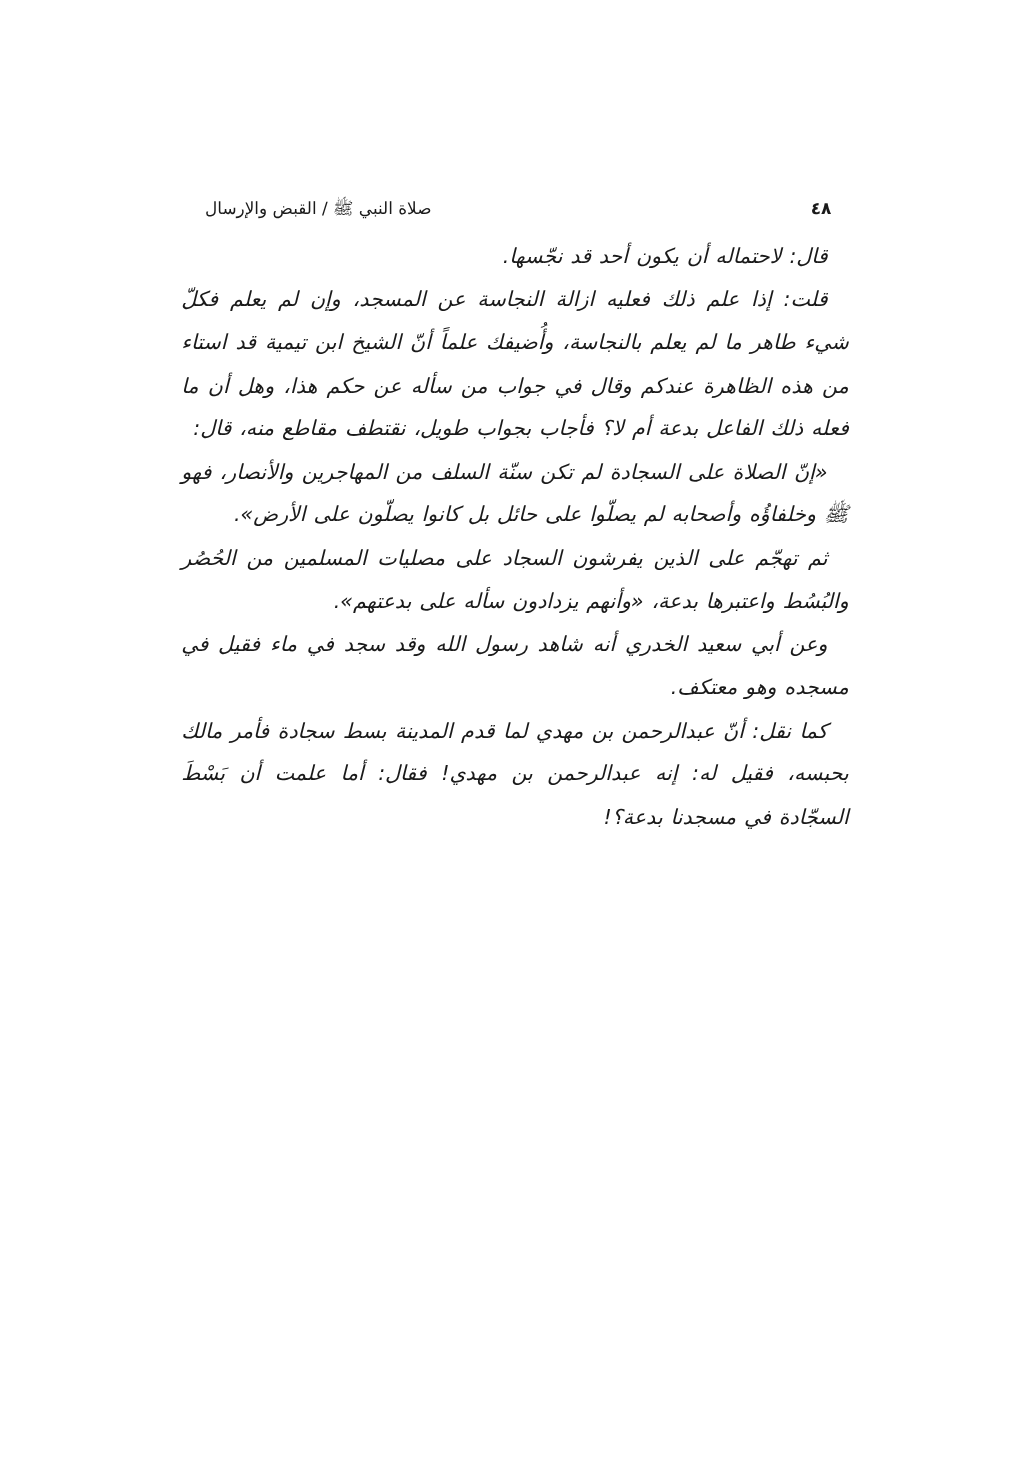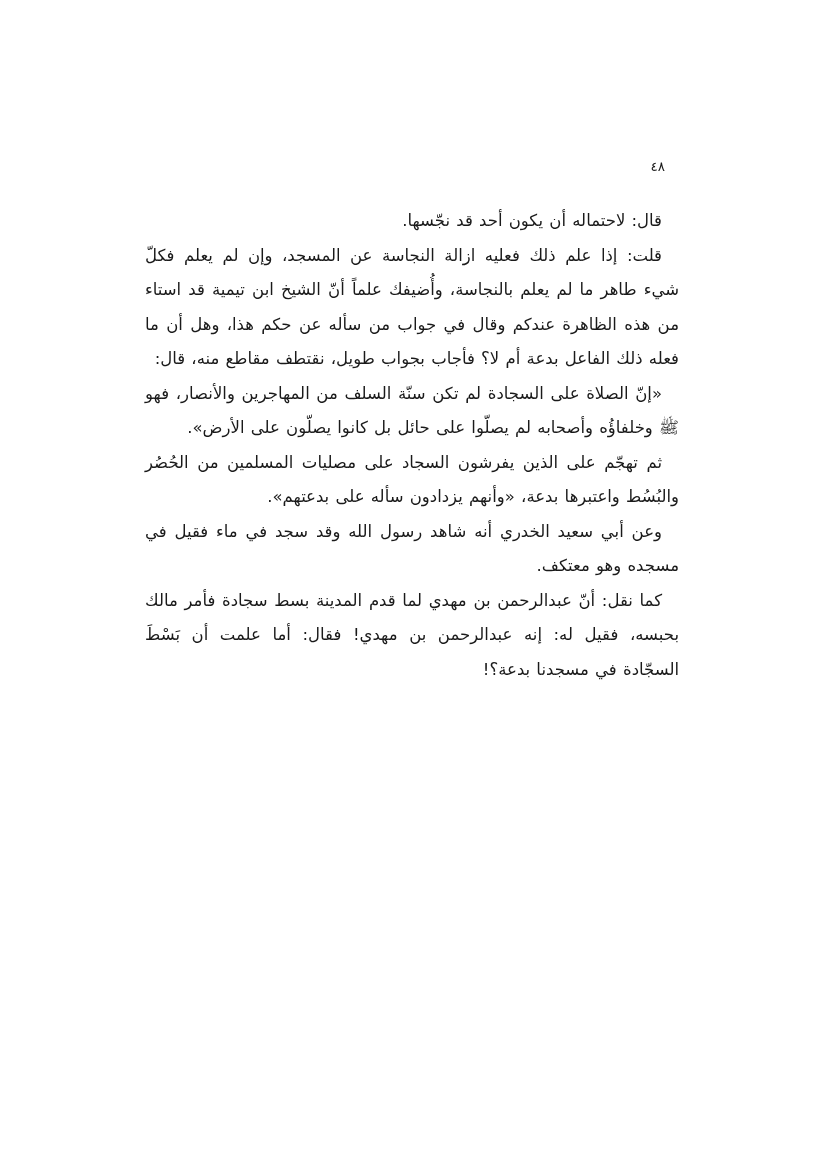--- a/index.html
+++ b/index.html
@@ -25,49 +25,52 @@
     display: flex;
     flex-direction: row;          
     justify-content: space-between;
     align-items: baseline;
     direction: rtl;
   }
   .page-number {
     font-size: 13.5px;
     letter-spacing: 1px;
     padding-right: 12px;
+    font-weight: bold;
   }
   .header-title {
     font-size: 13.5px;
     direction: rtl;
     padding-left: 14px;
   }
   .text-block {
     position: absolute;
-    top: 204px;
+    top: 188px;
     right: 148px;
     width: 534px;
     font-size: 16.5px;
     line-height: 34.5px;
     text-align: justify;
     direction: rtl;
+    font-style: italic;
   }
   .para {
     margin: 0;
     text-indent: 17px; 
     word-spacing: 1px;
   }
 </style>
 </head>
 <body>
 
 <div class="page">
 
   <div class="running-header">
     <span class="page-number">٤٨</span>
+    <span class="header-title">صلاة النبي ﷺ / القبض والإرسال</span>
   </div>
 
   <div class="text-block">
     <p class="para">قال: لاحتماله أن يكون أحد قد نجّسها.</p>
     <p class="para">قلت: إذا علم ذلك فعليه ازالة النجاسة عن المسجد، وإن لم يعلم فكلّ شيء طاهر ما لم يعلم بالنجاسة، وأُضيفك علماً أنّ الشيخ ابن تيمية قد استاء من هذه الظاهرة عندكم وقال في جواب من سأله عن حكم هذا، وهل أن ما فعله ذلك الفاعل بدعة أم لا؟ فأجاب بجواب طويل، نقتطف مقاطع منه، قال:</p>
     <p class="para">«إنّ الصلاة على السجادة لم تكن سنّة السلف من المهاجرين والأنصار، فهو ﷺ وخلفاؤُه وأصحابه لم يصلّوا على حائل بل كانوا يصلّون على الأرض».</p>
     <p class="para">ثم تهجّم على الذين يفرشون السجاد على مصليات المسلمين من الحُصُر والبُسُط واعتبرها بدعة، «وأنهم يزدادون سأله على بدعتهم».</p>
     <p class="para">وعن أبي سعيد الخدري أنه شاهد رسول الله وقد سجد في ماء فقيل في مسجده وهو معتكف.</p>
     <p class="para">كما نقل: أنّ عبدالرحمن بن مهدي لما قدم المدينة بسط سجادة فأمر مالك بحبسه، فقيل له: إنه عبدالرحمن بن مهدي! فقال: أما علمت أن بَسْطَ السجّادة في مسجدنا بدعة؟!</p>
   </div>

